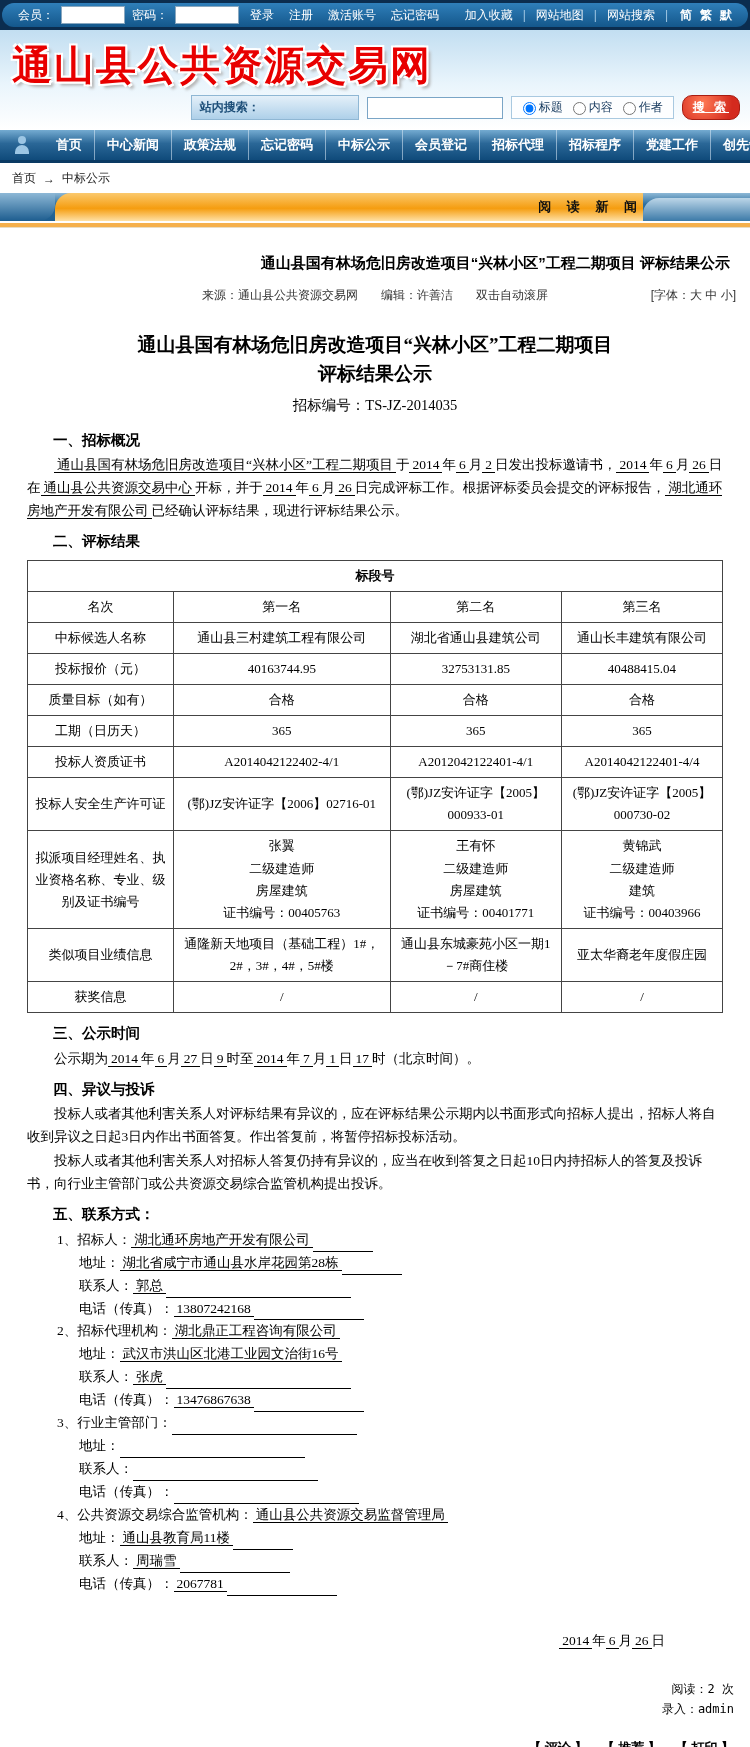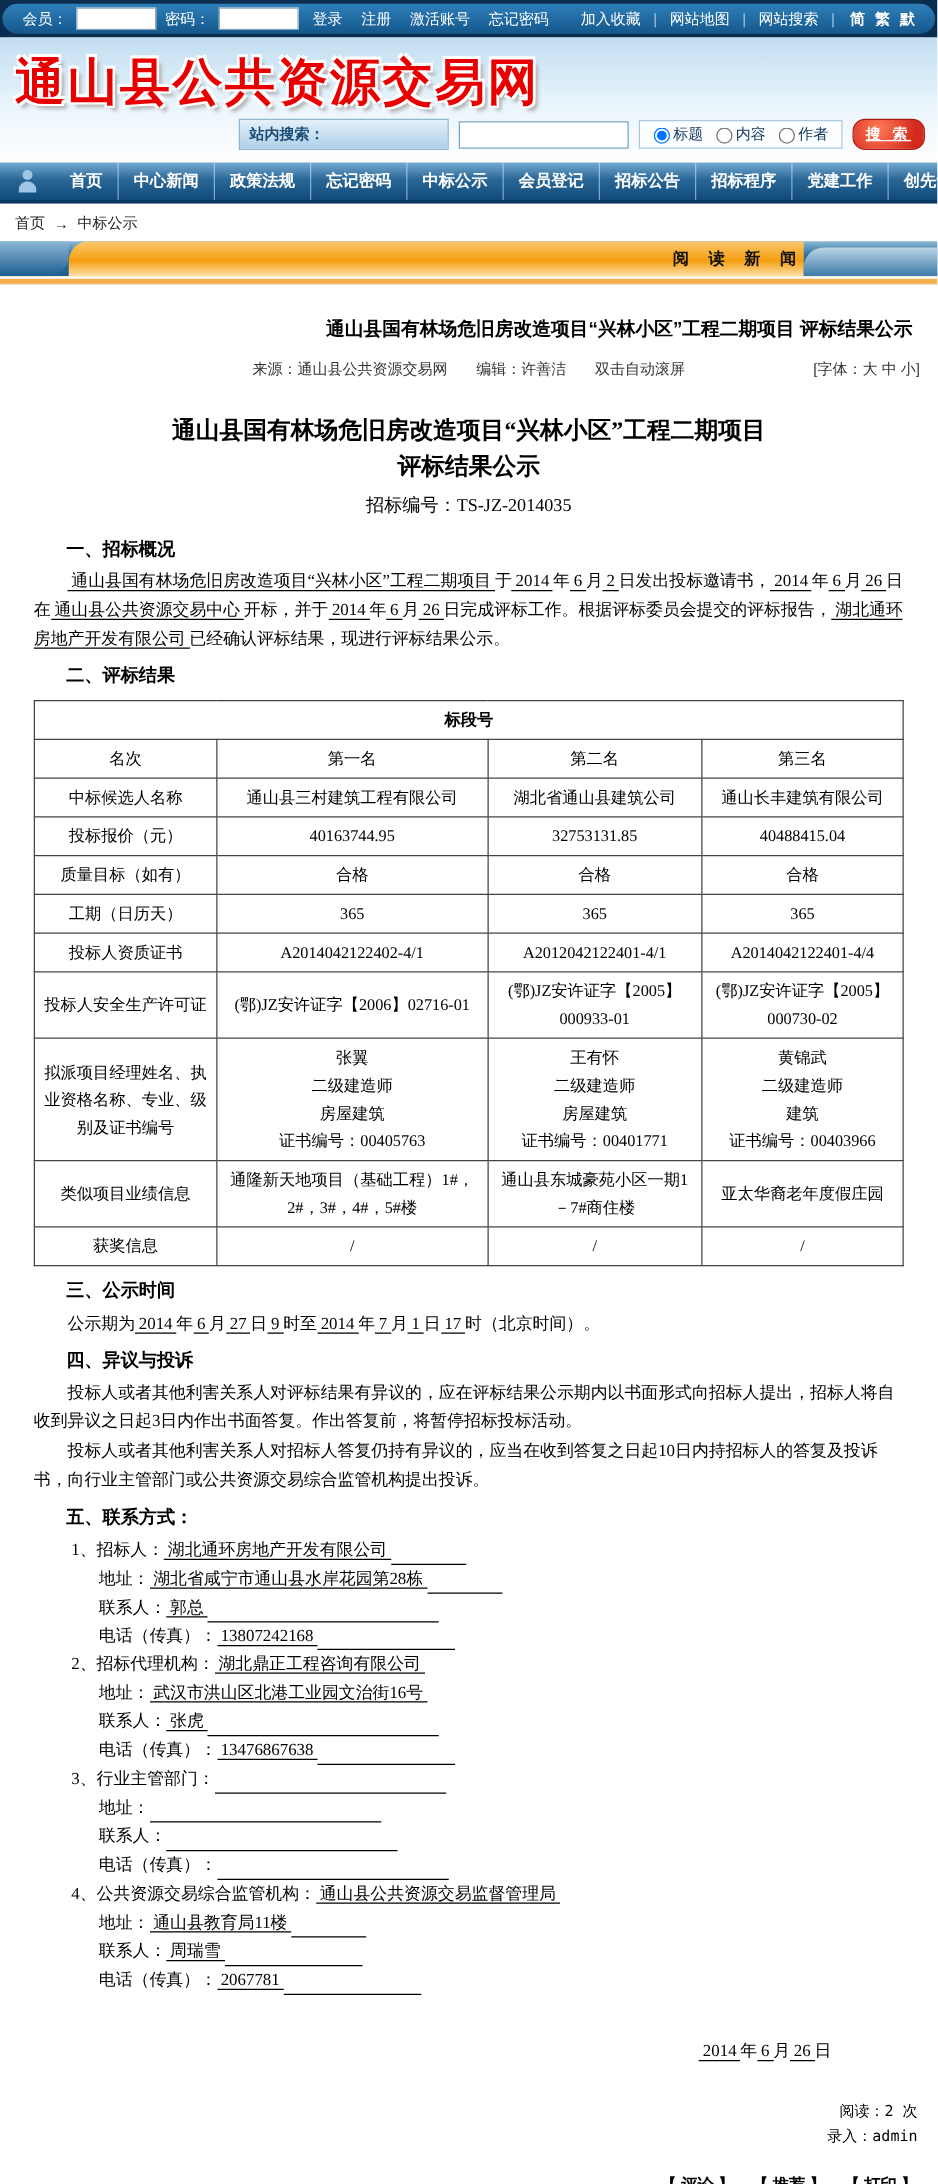--- a/index.html
+++ b/index.html
@@ -127,21 +127,21 @@
 </div>
 
 <div class="navbar">
   <span class="person-icon"></span>
   <span class="nav-item">首页</span>
   <span class="nav-item">中心新闻</span>
   <span class="nav-item">政策法规</span>
   <span class="nav-item">忘记密码</span>
   <span class="nav-item">中标公示</span>
   <span class="nav-item">会员登记</span>
-  <span class="nav-item">招标公告</span>
+  <span class="nav-item">招标代理</span>
   <span class="nav-item">招标程序</span>
   <span class="nav-item">党建工作</span>
   <span class="nav-item">创先争优</span>
 
   <span class="nav-spacer"></span>
 
 </div>
 
 <div class="breadcrumb">
   <span class="crumb">首页</span>

